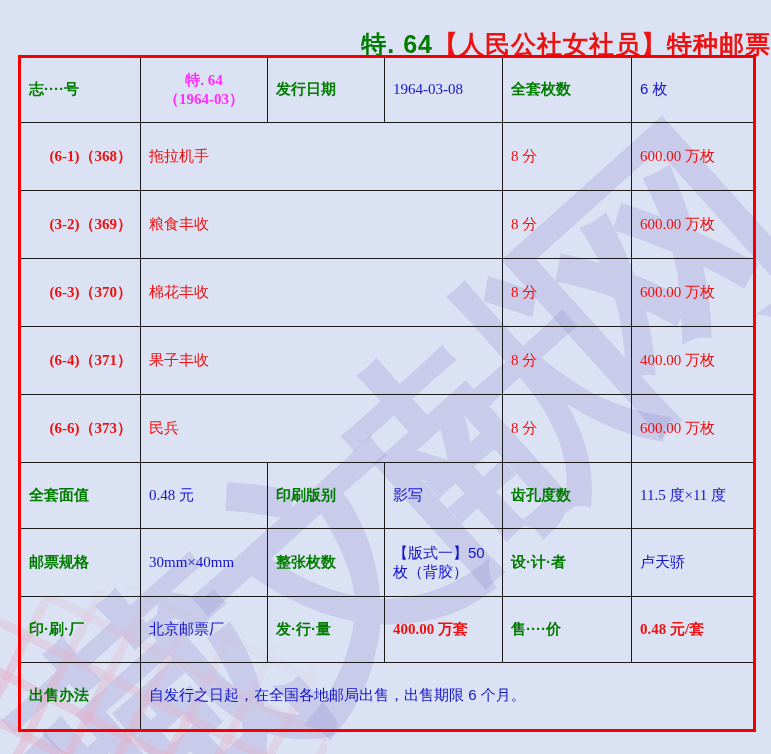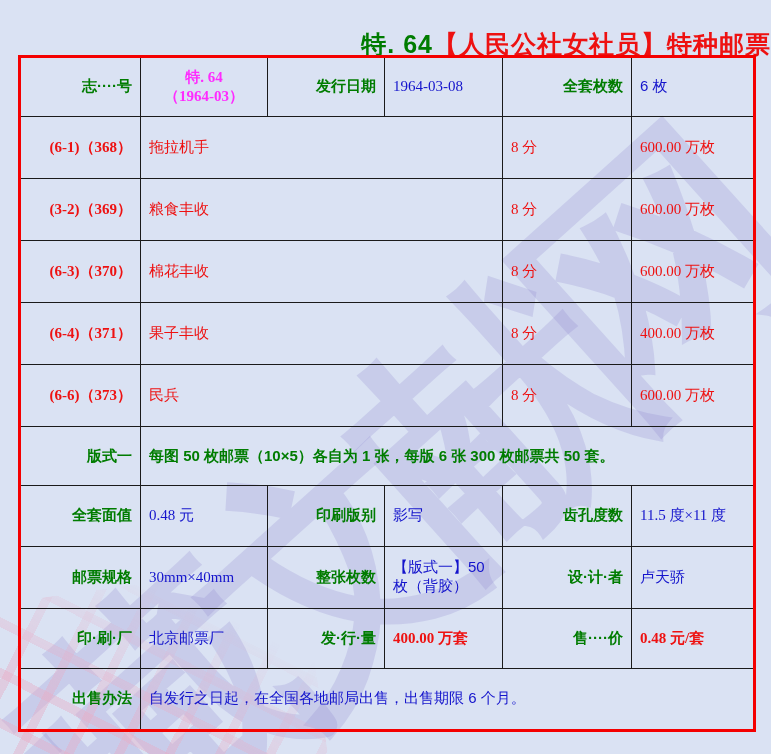--- a/index.html
+++ b/index.html
@@ -53,21 +53,21 @@
     overflow:hidden;
   }
   table.catalog { border:3px solid #f40000; }
   tr.r-info   { height:55px; }
   tr.r-stamp  { height:57px; }
   tr.r-format { height:54px; }
   tr.r-d1     { height:56px; }
   tr.r-d2     { height:57px; }
   tr.r-d3     { height:55px; }
   tr.r-sale   { height:57px; }
-  .lbl  { color:#007C00; font-weight:bold; text-align:right; font-size:16px; }
+  .lbl  { color:#007C00; font-weight:bold; text-align:left; font-size:16px; }
   .val  { color:#1414CC; text-align:left; }
   .red  { color:#EE1111; }
   .mag  { color:#FF2BFF; font-weight:bold; text-align:center; font-size:16px; }
   .ctr  { text-align:right; }
   .rt   { text-align:left; }
   .b    { font-weight:bold; }
   .serif{ font-family:"Liberation Serif", serif; }
   .name { padding-left:12px; font-size:16px;margin-left:40px; }
   .pad-r{ padding-right:12px; }
   .desc-green { color:#007C00; font-weight:bold; text-align:left; padding-left:12px; }
@@ -130,24 +130,20 @@
     <td class="red rt pad-r serif">8 分</td>
     <td class="red rt serif">400.00 万枚</td>
   </tr>
   <tr class="r-stamp">
     <td class="red ctr b serif">(6-6)（373）</td>
     <td class="red name" colspan="3">民兵</td>
     <td class="red rt pad-r serif">8 分</td>
     <td class="red rt serif">600.00 万枚</td>
   </tr>
 
-  <tr class="r-format">
-    <td class="lbl">版式一</td>
-    <td class="desc-green" colspan="5">每图 50 枚邮票（10×5）各自为 1 张，每版 6 张 300 枚邮票共 50 套。</td>
-  </tr>
 
   <tr class="r-d1">
     <td class="lbl">全套面值</td>
     <td class="val serif">0.48 元</td>
     <td class="lbl">印刷版别</td>
     <td class="val">影写</td>
     <td class="lbl">齿孔度数</td>
     <td class="val serif">11.5 度×11 度</td>
   </tr>
 

